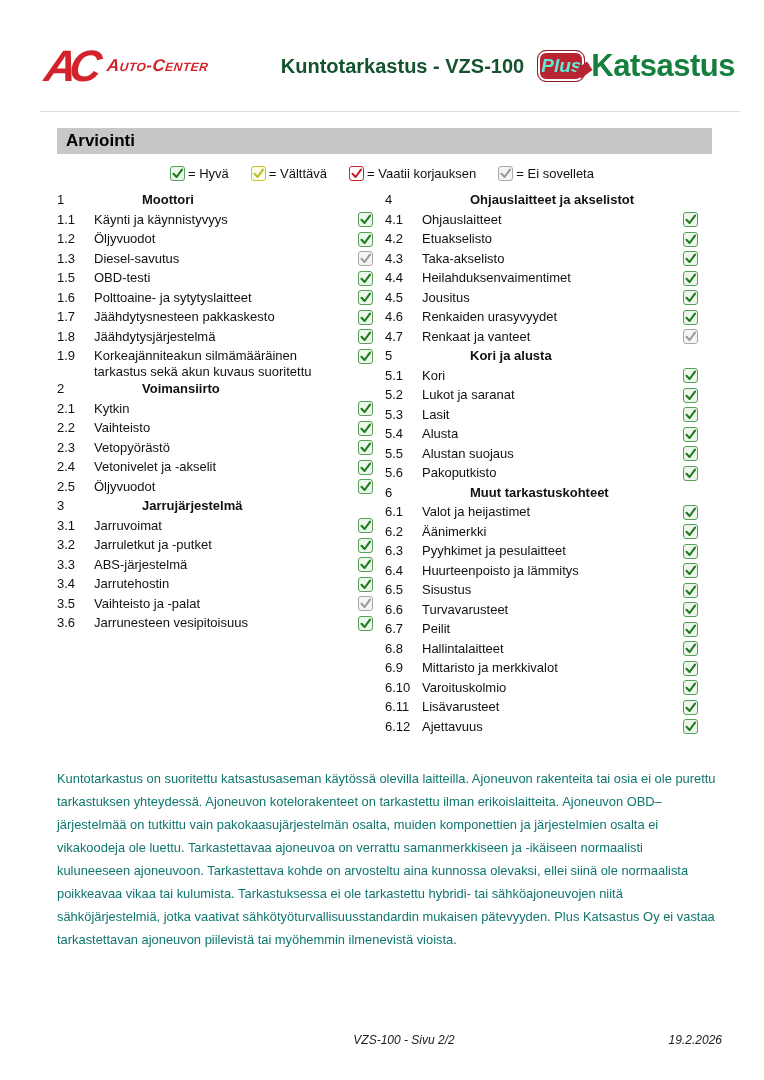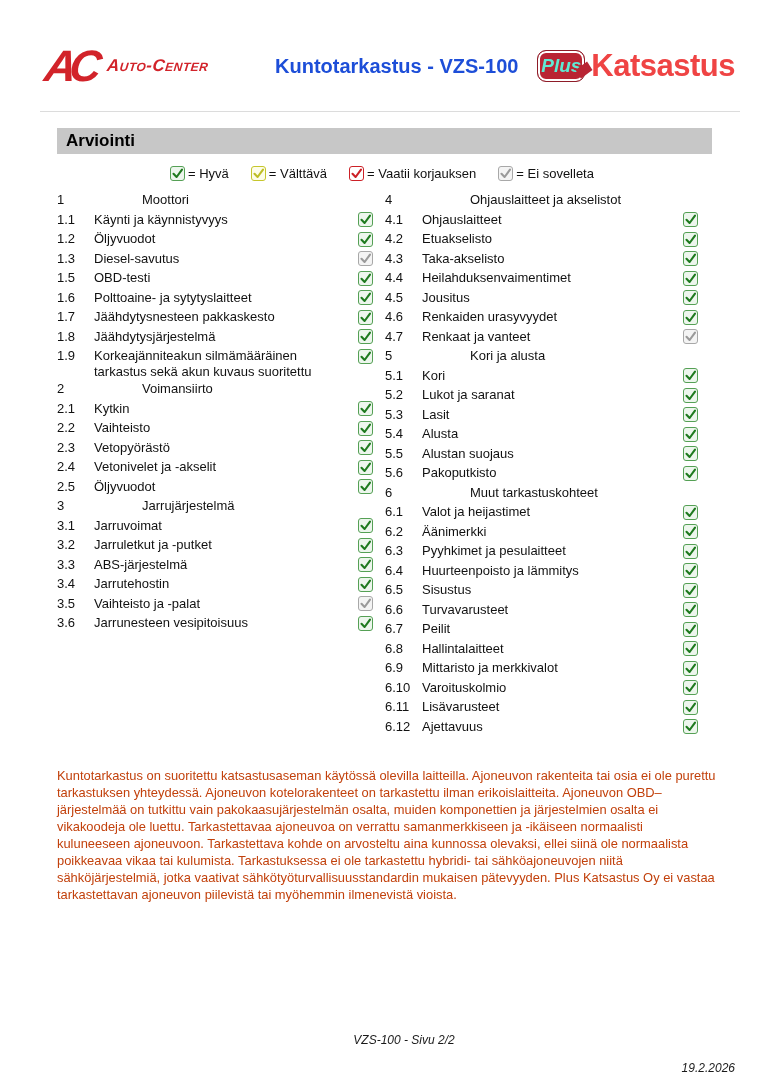--- a/index.html
+++ b/index.html
@@ -12,33 +12,33 @@
   .header { display:flex; align-items:center; margin:30px 29px 0 45px; height:72px; }
   .ac-logo { display:flex; align-items:center; width:230px; flex:none; }
   .ac-mono {
     color:#d2232a; font-weight:bold; font-style:italic; font-size:44px;
     letter-spacing:-7px; transform:skewX(-8deg); line-height:1; padding-right:10px;
   }
   .ac-name {
     color:#d2232a; font-weight:bold; font-style:italic; font-variant:small-caps;
     font-size:17px; letter-spacing:0.5px; margin-left:2px; transform:skewX(-6deg);
   }
-  .doc-title { flex:1; text-align:left; font-size:20px; font-weight:bold; color:#1d4ed8; }
+  .doc-title { flex:1; text-align:center; font-size:20px; font-weight:bold; color:#14532d; }
   .plus-logo { display:flex; align-items:center; width:205px; flex:none; justify-content:flex-end; }
   .plus-badge {
     position:relative; width:48px; height:32px; background:#b92433; border:1px solid #8e1c28;
     border-radius:9px; box-shadow:inset 0 0 0 2px #ffffff; color:#5eead4;
     display:flex; align-items:center; justify-content:center;
     font-style:italic; font-weight:bold; font-size:19px; flex:none;margin-left:28px;
   }
   .plus-badge::after {
     content:""; position:absolute; right:-6px; bottom:5px; width:12px; height:12px;
     background:#b92433; transform:skewX(-20deg) rotate(45deg);
   }
-  .plus-name { font-size:31px; font-weight:bold; color:#ef4444; margin-left:6px; letter-spacing:-0.5px; }
+  .plus-name { font-size:31px; font-weight:bold; color:#15803d; margin-left:6px; letter-spacing:-0.5px; }
   .header-rule { border-top:1px solid #dcdcdc; margin:9px 24px 0 40px; }
   
   .arviointi {
     margin:16px 0 0 57px; width:655px; background:#c7c7c7;
     font-size:17px; font-weight:bold; color:#000; padding:3px 9px 3px 9px;
   }
   
   .legend { display:flex; justify-content:center; gap:22px; margin-top:12px; font-size:13px; }
   .legend-item { display:flex; align-items:center; gap:3px; }
   
@@ -51,33 +51,33 @@
   .cb.fair   { border-color:#c6c62c; background:#fdfde9; color:#bebe28; }
   .cb.repair { border-color:#cc2127; background:#ffffff; color:#cc2127; }
   .cb.na     { border-color:#a8a8a8; background:#f4f4f4; color:#9a9a9a; }
   
   .columns { display:flex; margin:10px 0 0 57px; width:655px; align-items:flex-start; }
   .col { width:328px; flex:none; }
   .col.right { width:327px; }
   .chk-row { display:flex; align-items:flex-start; min-height:19.5px; font-size:13px; line-height:16px; padding-top:1px; }
   .chk-num { width:37px; flex:none; }
   .chk-label { flex:1; padding-right:8px; }
-  .chk-label.hdr { font-weight:normal;padding-left:48px; }
+  .chk-label.hdr { font-weight:bold;padding-left:48px; }
   .chk-box-slot { flex:none; width:15px; margin-right:12px; }
   .col.right .chk-box-slot { margin-right:14px; }
   .chk-row .cb { margin-top:0.5px; }
   
   .disclaimer {
-    margin:30px 47px 0 57px; font-size:12.9px; line-height:17px; color:#c2410c;
+    margin:30px 47px 0 57px; font-size:12.9px; line-height:23px; color:#0f766e;
     text-align:left;
   }
   
   .footer { position:absolute; left:57px; right:29px; top:1033px; height:16px; font-size:12px; font-style:italic; color:#1a1a1a; }
   .footer-page { position:absolute; left:16px; right:0; text-align:center; }
-  .footer-date { position:absolute; right:0;margin-top:28px; }
+  .footer-date { position:absolute; right:13px; }
 </style>
 </head>
 <body>
 
 <div class="page">
 
   <div class="header">
     <div class="ac-logo">
       <span class="ac-mono">AC</span>
       <span class="ac-name">Auto-Center</span>

